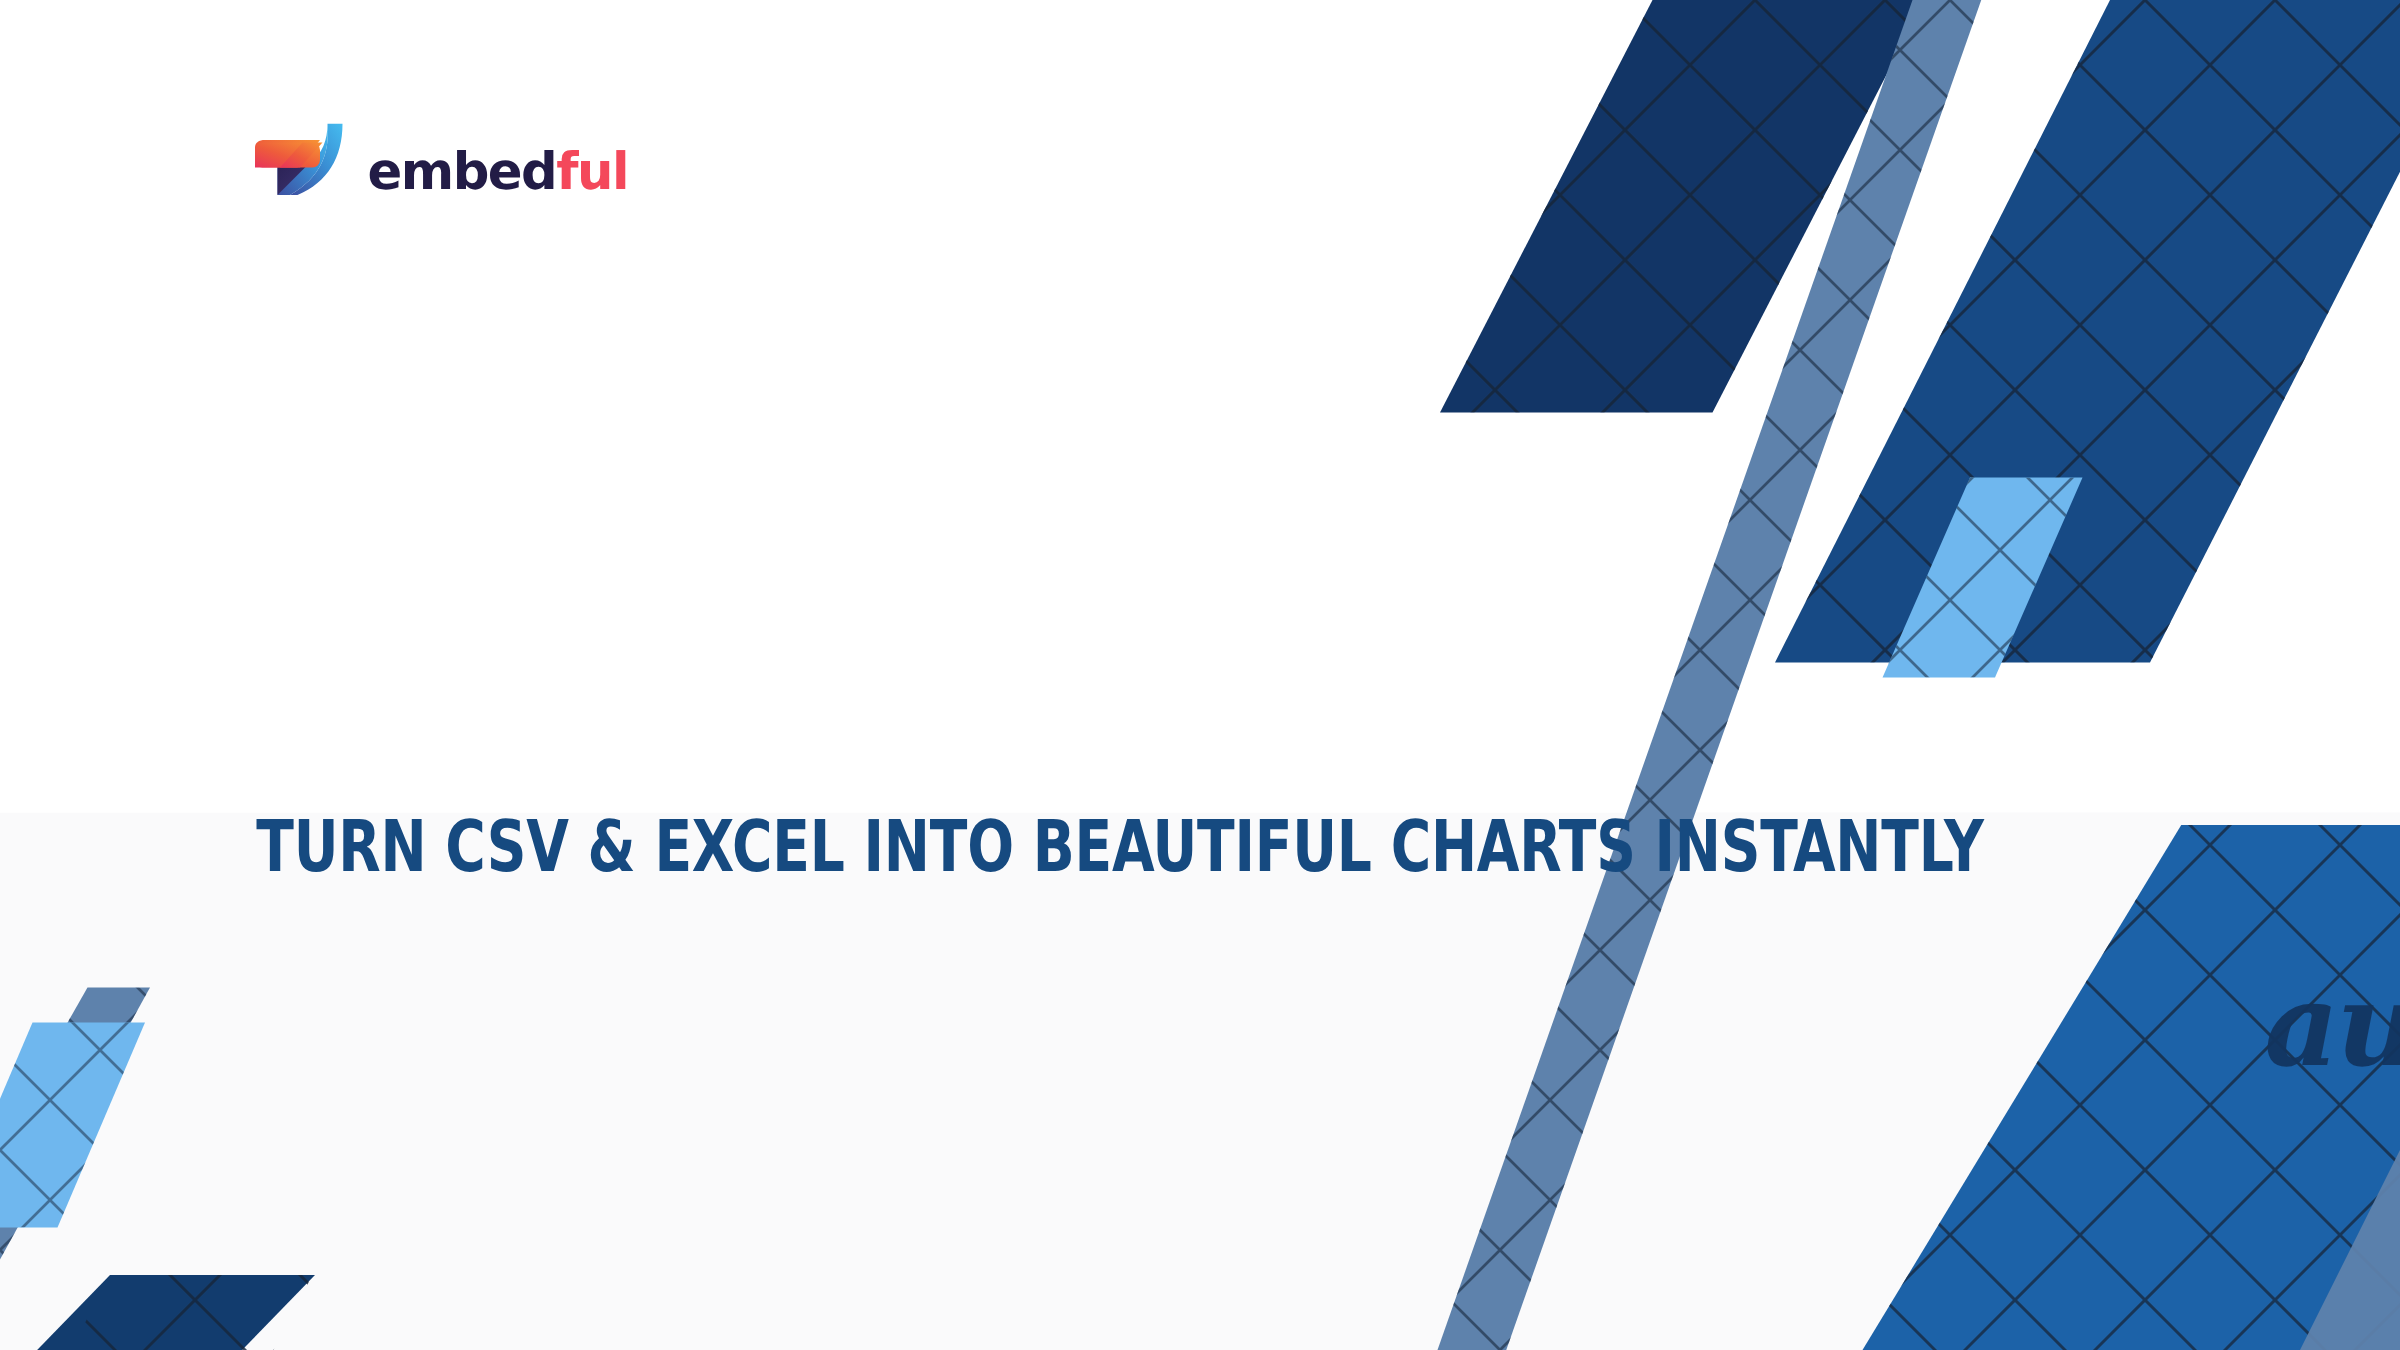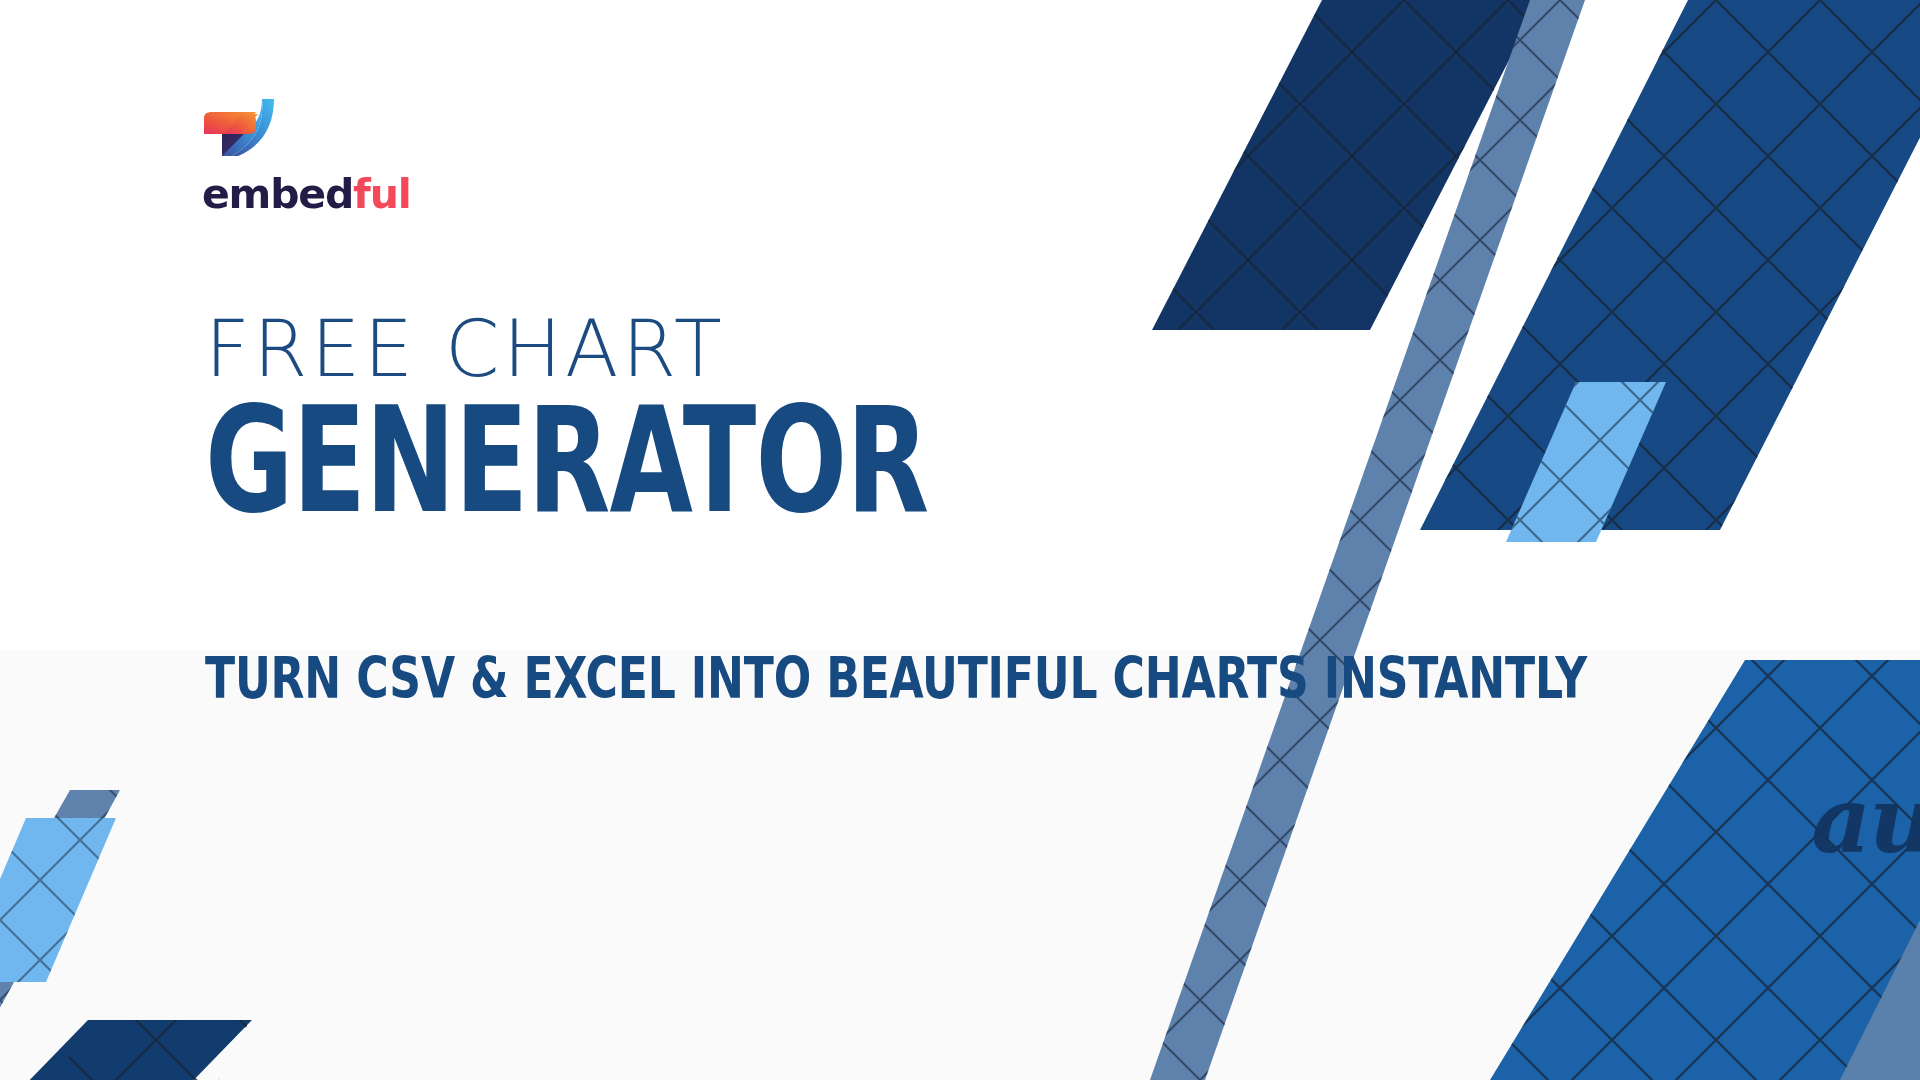--- a/index.html
+++ b/index.html
@@ -38,23 +38,22 @@
     inset:0;
     pointer-events:none;
   }
   .deco-layer svg { display:block; width:1920px; height:1080px; }
 
   
   .logo {
     position:absolute;
     left:202px; top:96px;
     display:flex;
-    align-items:flex-start;
+    align-items:flex-end;
     gap:16px;
-    flex-direction:column;
   }
   .logo-mark { width:76px; height:62px; display:block; flex:0 0 auto; }
   .logo-word {
     font-family:"DejaVu Sans", sans-serif;
     font-size:41px;
     font-weight:700;
     letter-spacing:-1.2px;
     line-height:1;
     white-space:nowrap;
   }
@@ -265,20 +264,16 @@
         <path d="M10 16 L54 16 L36 38 L2 38 C2 38 2 22 2 22 C2 18 5 16 10 16 Z" fill="url(#gWarm)"></path>
         <rect x="2" y="18" width="52" height="20" rx="6" fill="url(#gWarm)"></rect>
         <path d="M40 18 L56 18 L38 38 L22 38 Z" fill="url(#gWarm)"></path>
       </svg>
     </span>
     <span class="logo-word">
       <span class="w1">embed</span><span class="w2">ful</span>
     </span>
   </div>
 
-  <div class="headline-block">
-    <div class="eyebrow">FREE CHART</div>
-    <div class="headline">GENERATOR</div>
-  </div>
 
   <div class="subhead">TURN CSV &amp; EXCEL INTO BEAUTIFUL CHARTS INSTANTLY</div>
 
 </div>
 
 </body></html>

